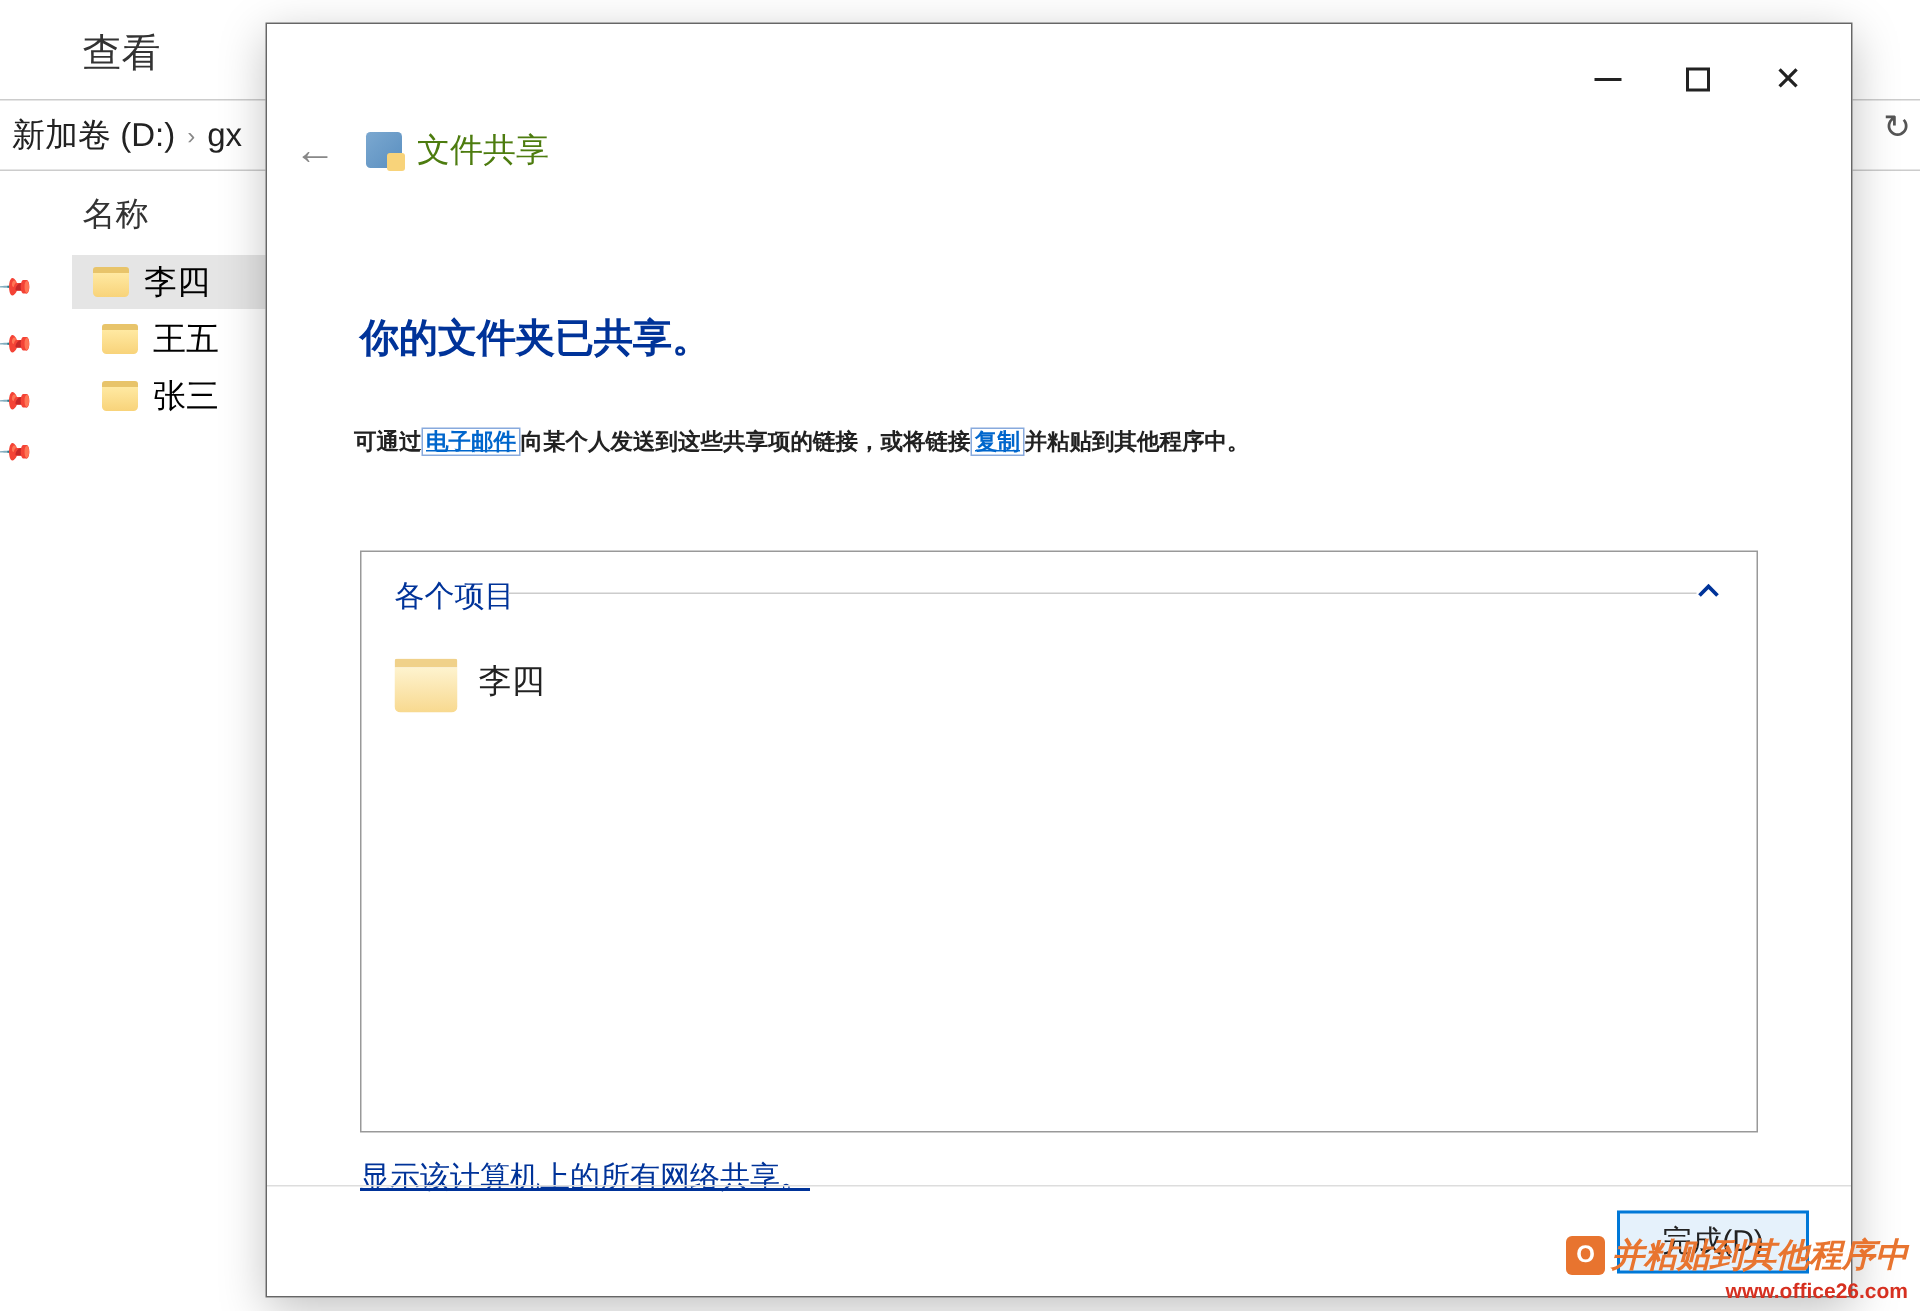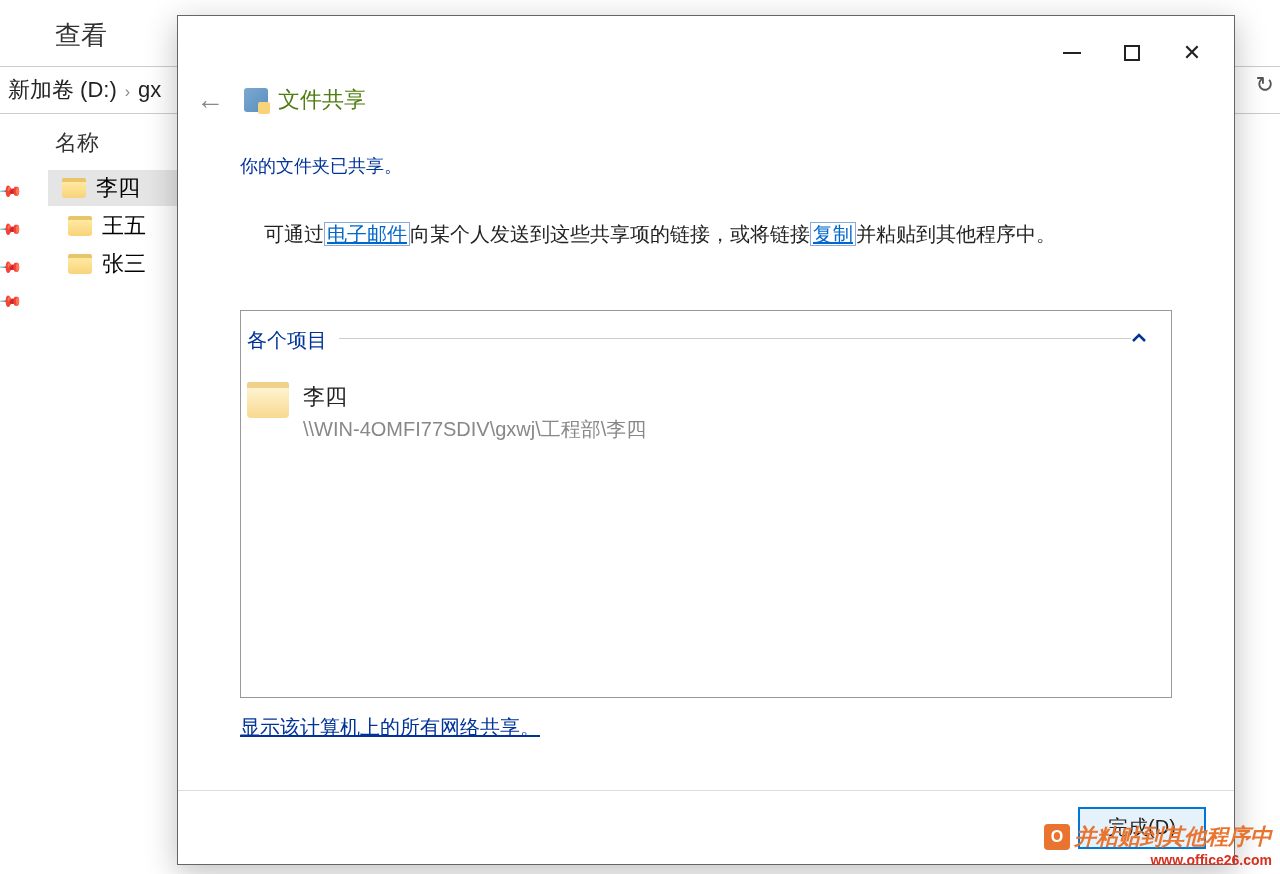--- a/index.html
+++ b/index.html
@@ -158,42 +158,43 @@
       bottom: -2px;
       right: -2px;
       border-radius: 2px;
     }
     .dialog-label {
       font-size: 22px;
       color: #4d7c0f;
     }
     .main-heading {
       color: #003399;
-      font-size: 18px;
-      font-weight: 400;
-      margin: 38px 0 0 62px;
+      font-size: 26px;
+      font-weight: 700;
+      margin: 92px 0 0 62px;
     }
     .description {
-      margin: 40px 0 0 86px;
-      font-size: 20px;
+      margin: 40px 0 0 58px;
+      font-size: 15px;
       color: #222;
       line-height: 1.6;
+      font-weight: bold;
     }
     .description .link {
       color: #0066cc;
       border: 1px solid #88aadd;
       padding: 0 2px;
       text-decoration: underline;
     }
     .items-box {
       margin: 60px 62px 0 62px;
       border: 1px solid #999;
       height: 388px;
       position: relative;
-      padding: 16px 6px;
+      padding: 16px 22px;
     }
     .items-header {
       color: #003399;
       font-size: 20px;
       position: relative;
     }
     .items-header-line {
       position: absolute;
       left: 98px;
       right: 40px;
@@ -368,21 +369,20 @@
     <div class="chevron">
       <svg width="16" height="10" viewBox="0 0 16 10">
           <path d="M2 8 L8 2 L14 8" stroke="#003399" stroke-width="2.5" fill="none"></path>
         </svg>
     </div>
 
     <div class="shared-item">
       <div class="big-folder"></div>
       <div class="shared-details">
         <div class="name">李四</div>
-        <div class="path">\\WIN-4OMFI77SDIV\gxwj\工程部\李四</div>
       </div>
     </div>
   </div>
 
   <div class="bottom-link">
     <a>显示该计算机上的所有网络共享。</a>
   </div>
 
   <div class="footer">
     <button class="done-btn">完成(D)</button>

